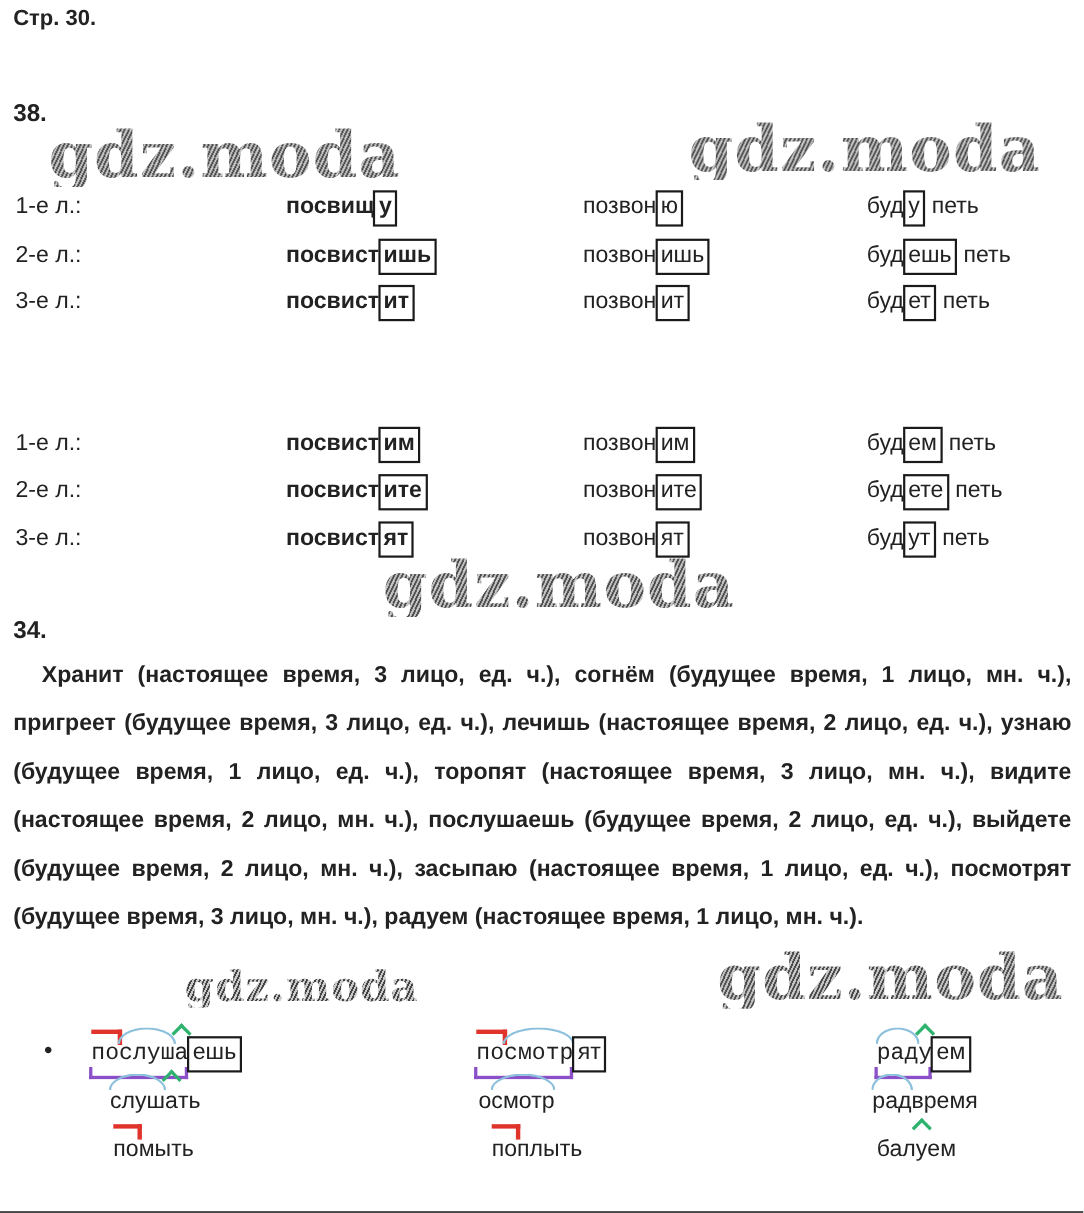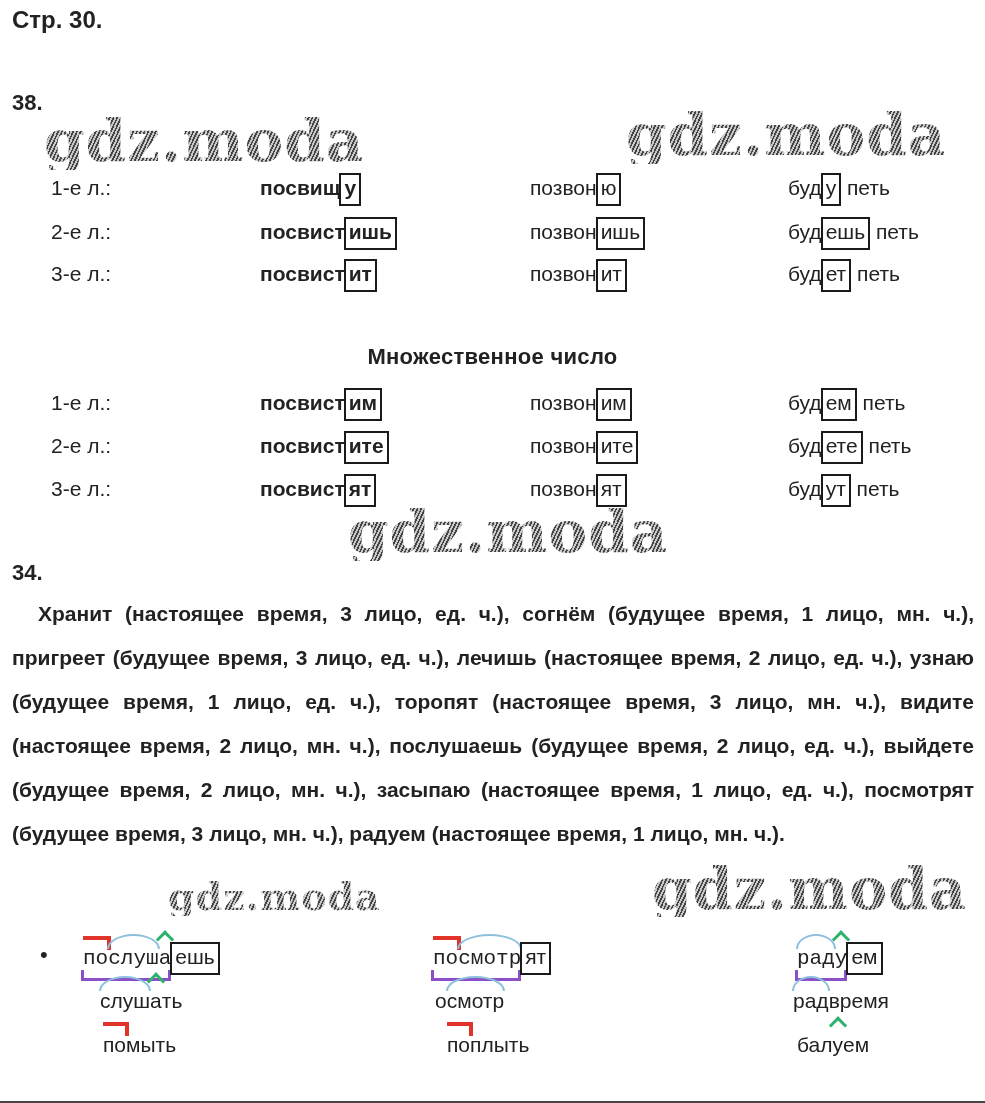--- a/index.html
+++ b/index.html
@@ -10,40 +10,40 @@
     --c-stem:#8b50c8;
     --c-box:#1a1a1a;
     --c-wm:#6a6a6a;
   }
   html,body{margin:0;padding:0;background:#fff;}
   #page{
     position:relative;width:985px;height:1103px;background:#fff;overflow:hidden;
     font-family:"Liberation Sans","DejaVu Sans",sans-serif;color:var(--c-text);
     border-bottom:2px solid #454545;box-sizing:border-box;
   }
-  .hdr{position:absolute;left:12px;top:6px;font-size:24px;font-weight:bold;z-index:2;}
+  .hdr{position:absolute;left:12px;top:6px;font-size:20px;font-weight:bold;z-index:2;}
   .exnum{position:absolute;left:12px;font-size:22px;font-weight:bold;z-index:2;}
   .sec-title{position:absolute;left:0;width:985px;text-align:center;font-weight:bold;
     font-size:22px;letter-spacing:.3px;z-index:2;}
   
   .wm{
     position:absolute;z-index:1;font-family:"DejaVu Serif","Liberation Serif",serif;
     font-weight:700;color:var(--c-wm);letter-spacing:1px;line-height:1;white-space:nowrap;
   }
   @supports ((-webkit-background-clip:text)){
     .wm{
       background:repeating-linear-gradient(115deg,#454545 0 1.6px,#c9c9c9 1.6px 3.4px);
       -webkit-background-clip:text;background-clip:text;
       -webkit-text-fill-color:transparent;color:transparent;
       text-shadow:none;
     }
   }
   
   .crow{position:absolute;left:0;width:985px;height:32px;font-size:21px;line-height:26px;z-index:2;}
-  .crow .lbl{position:absolute;left:14px;margin-left:37px;}
+  .crow .lbl{position:absolute;left:14px;}
   .crow .c1{position:absolute;left:260px;font-weight:bold;}
   .crow .c2{position:absolute;left:530px;}
   .crow .c3{position:absolute;left:788px;}
   
   .m-end{
     display:inline-block;border:2.5px solid var(--c-box);
     padding:2px 3px 5px 3px;margin:-5px 0 -8px -1px;line-height:1.05;
     position:relative;z-index:1;
   }
   
@@ -106,21 +106,20 @@
     <span class="c2"><span>позвон</span><span class="m-end">ишь</span></span>
     <span class="c3"><span>буд</span><span class="m-end">ешь</span><span> петь</span></span>
   </div>
   <div class="crow" style="top:261px">
     <span class="lbl">3-е л.:</span>
     <span class="c1"><span>посвист</span><span class="m-end">ит</span></span>
     <span class="c2"><span>позвон</span><span class="m-end">ит</span></span>
     <span class="c3"><span>буд</span><span class="m-end">ет</span><span> петь</span></span>
   </div>
 
-  <div class="sec-title" style="top:344px">Множественное число</div>
 
   <div class="crow" style="top:390px">
     <span class="lbl">1-е л.:</span>
     <span class="c1"><span>посвист</span><span class="m-end">им</span></span>
     <span class="c2"><span>позвон</span><span class="m-end">им</span></span>
     <span class="c3"><span>буд</span><span class="m-end">ем</span><span> петь</span></span>
   </div>
   <div class="crow" style="top:433px">
     <span class="lbl">2-е л.:</span>
     <span class="c1"><span>посвист</span><span class="m-end">ите</span></span>

